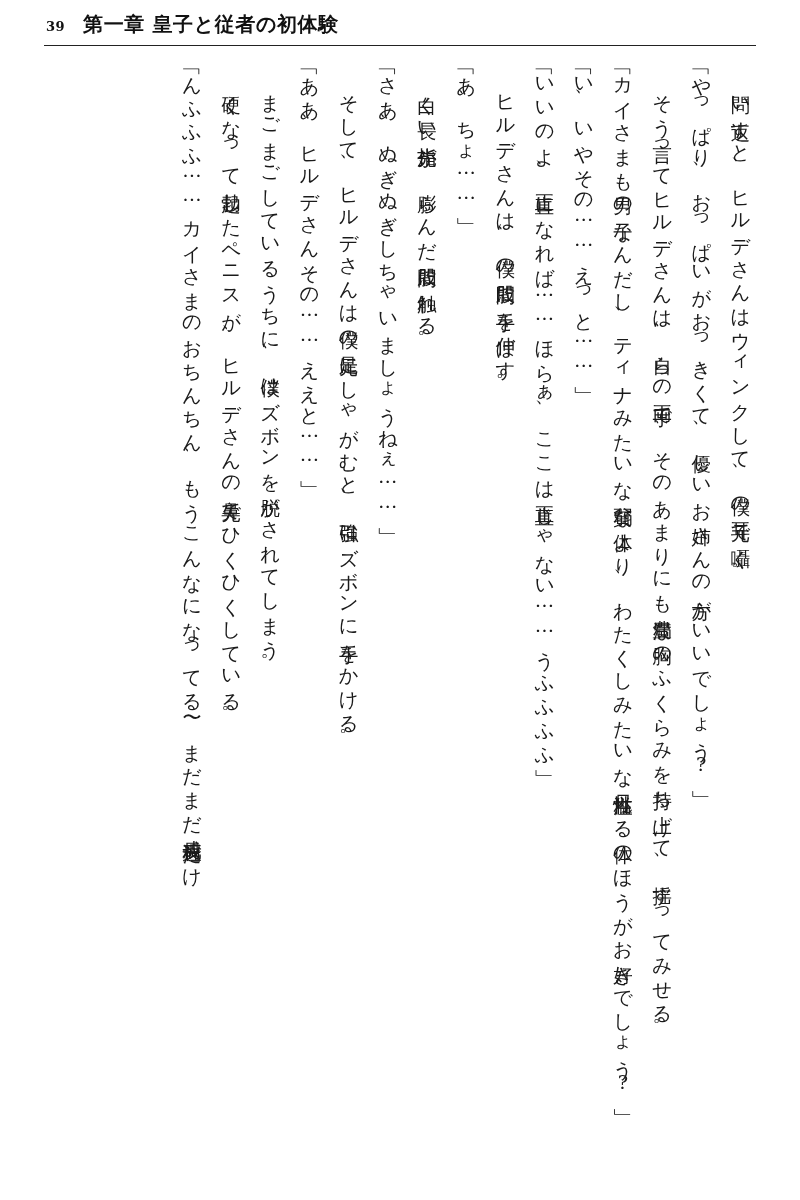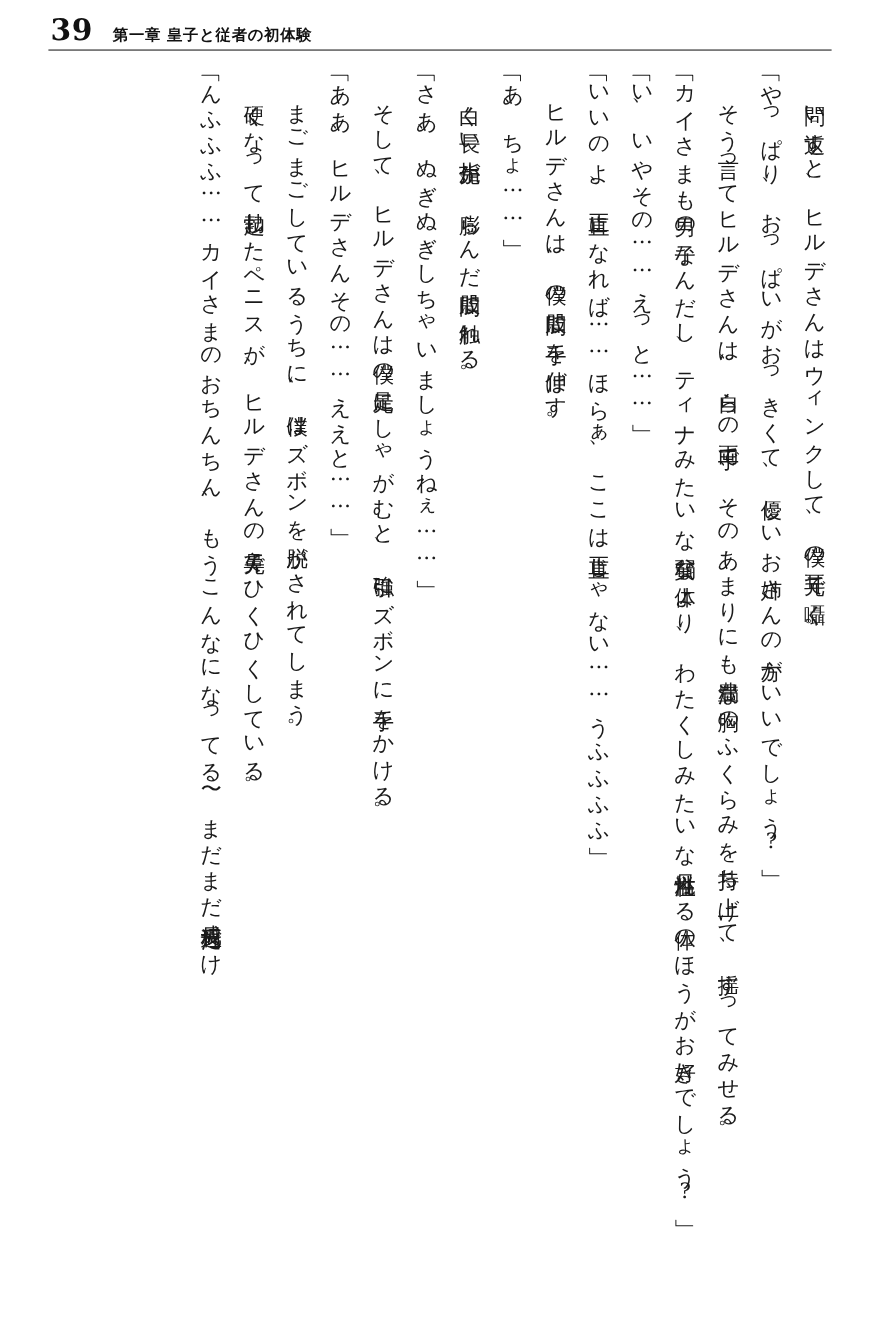--- a/index.html
+++ b/index.html
@@ -24,28 +24,28 @@
     position: absolute;
     top: 14px;
     left: 46px;
     right: 46px;
     height: 30px;
     display: flex;
     align-items: baseline;
     gap: 18px;
   }
   .folio {
-    font-size: 27px;
+    font-size: 13px;
     font-weight: bold;
     letter-spacing: 0.5px;
     line-height: 1;
     color: #111;
   }
   .running-head {
-    font-size: 14px;
+    font-size: 20px;
     font-weight: bold;
     letter-spacing: 0.6px;
     line-height: 1;
     color: #111;
   }
   .header-rule {
     position: absolute;
     top: 45px;
     left: 44px;
     right: 44px;

